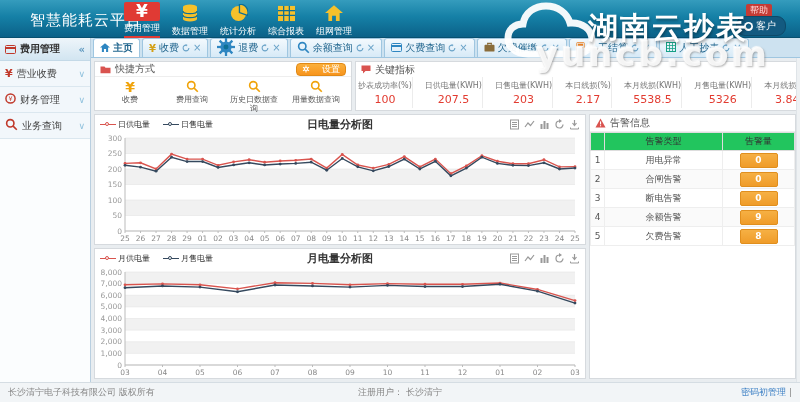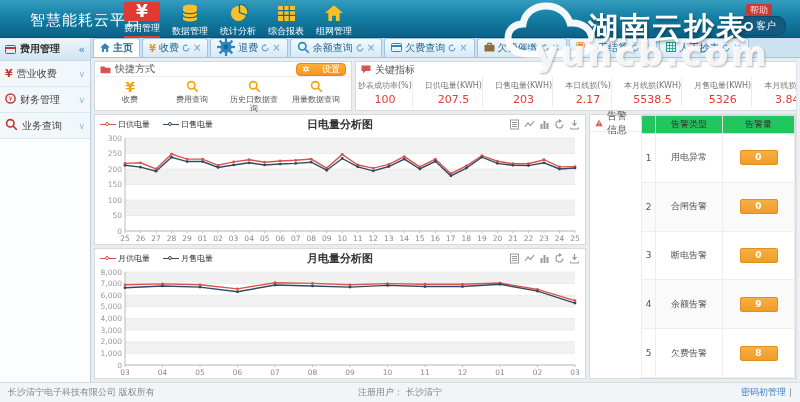--- a/index.html
+++ b/index.html
@@ -81,21 +81,21 @@
   .chart-title { position:absolute; left:0; right:0; text-align:center; font-size:11px; font-weight:bold; color:#333; }
   .legend { display:flex; gap:13px; align-items:center; z-index:1; }
   .lg-item { display:flex; align-items:center; gap:2px; font-size:8px; color:#333; cursor:pointer; }
   .lg-mark { width:16px; height:0; border-top:1.5px solid; position:relative; }
   .lg-mark i { position:absolute; left:5px; top:-3px; width:4px; height:4px; border:1.5px solid; border-radius:50%; background:#fff; display:block; }
   .toolbox { margin-left:auto; display:flex; gap:4px; z-index:1; }
   .toolbox svg { cursor:pointer; }
   .chart-body { flex:1; position:relative; }
   .chart-body svg { position:absolute; left:0; top:0; }
 
-  .alarm-panel { flex:1; display:flex; flex-direction:row; }
+  .alarm-panel { flex:1; display:flex; flex-direction:column; }
   .alarm-table { width:100%; border-collapse:collapse; font-size:9px; }
   .alarm-table th { background:#22c55e; color:#333; font-weight:normal; height:18px; border:1px solid #ddd; }
   .alarm-table td { height:19px; border:1px solid #eee; color:#555; text-align:center; }
   .alarm-table tr:nth-child(even) td { background:#fafafa; }
   .col-no { width:14px; color:#999; }
   .col-count { width:72px; }
   .badge { display:inline-block; min-width:38px; background:linear-gradient(180deg,#f6b044,#ef9c29); border:1px solid #e08f1e;
     color:#fff; font-weight:bold; border-radius:2px; font-size:9px; line-height:13px; }
 
   

